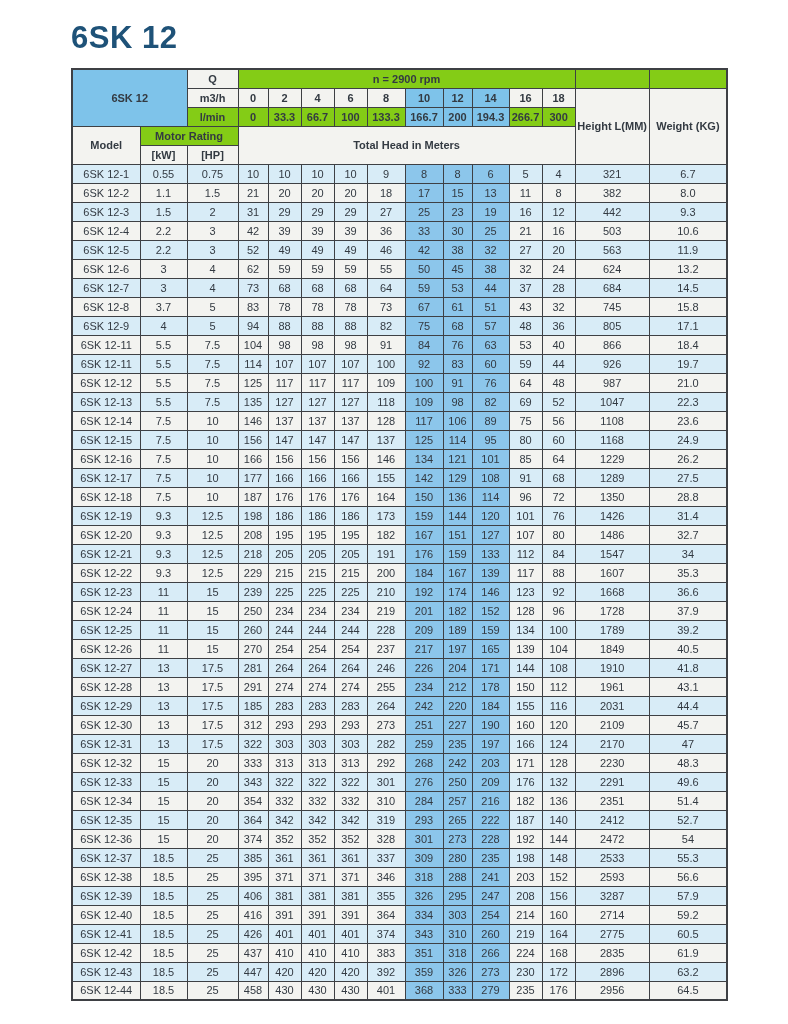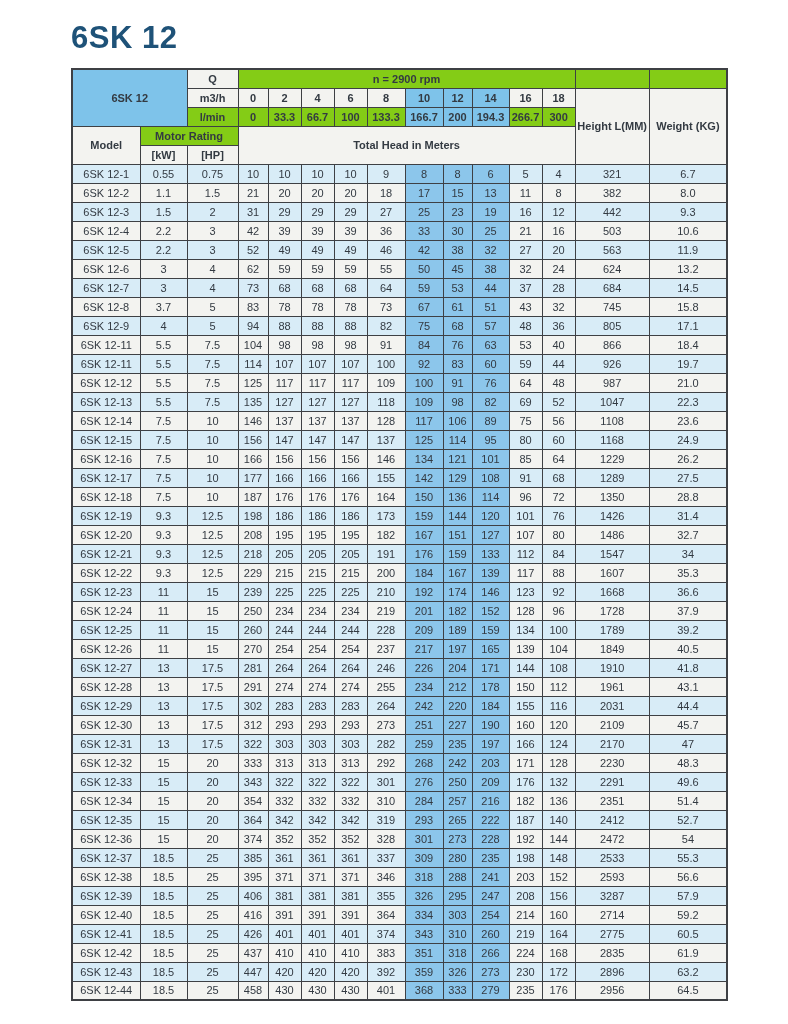--- a/index.html
+++ b/index.html
@@ -607,21 +607,21 @@
           <td class="hl">178</td>
           <td>150</td>
           <td>112</td>
           <td>1961</td>
           <td>43.1</td>
         </tr>
         <tr class="r-blue">
           <td>6SK 12-29</td>
           <td>13</td>
           <td>17.5</td>
-          <td>302</td>
+          <td>185</td>
           <td>283</td>
           <td>283</td>
           <td>283</td>
           <td>264</td>
           <td class="hl">242</td>
           <td class="hl">220</td>
           <td class="hl">184</td>
           <td>155</td>
           <td>116</td>
           <td>2031</td>

